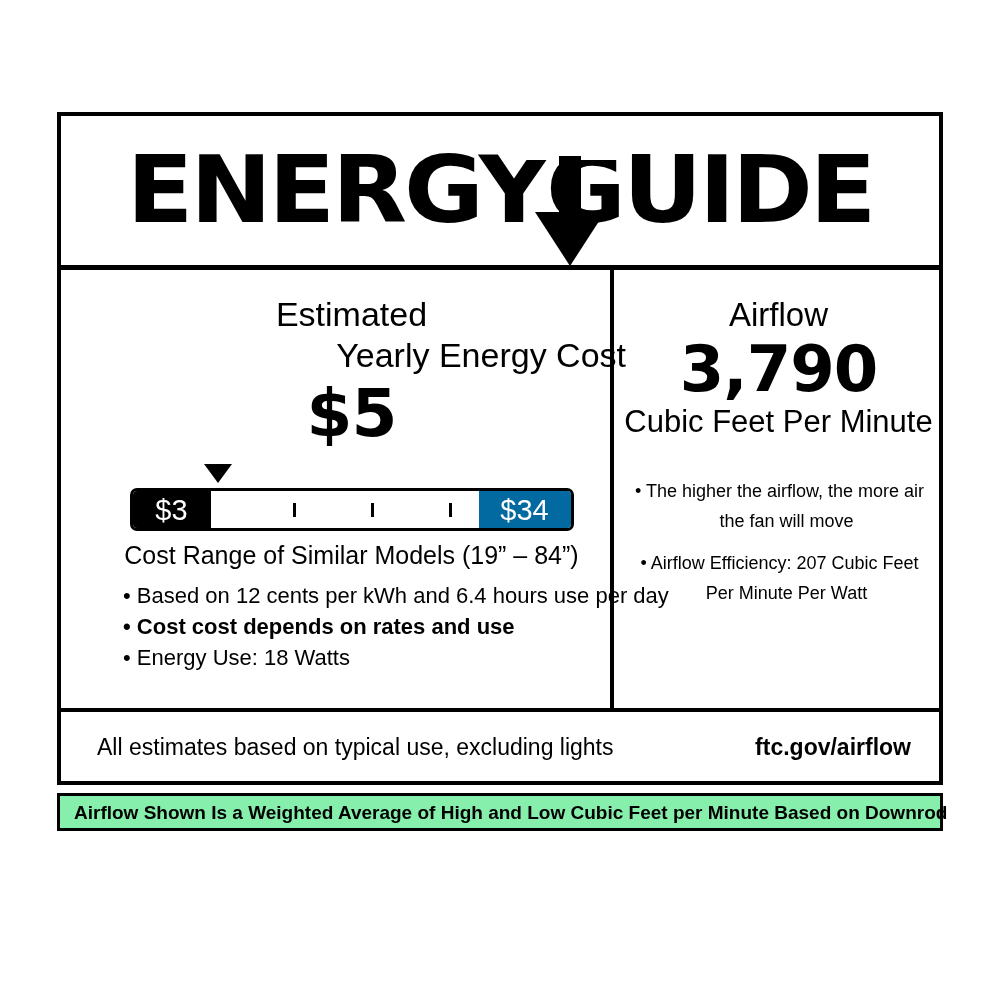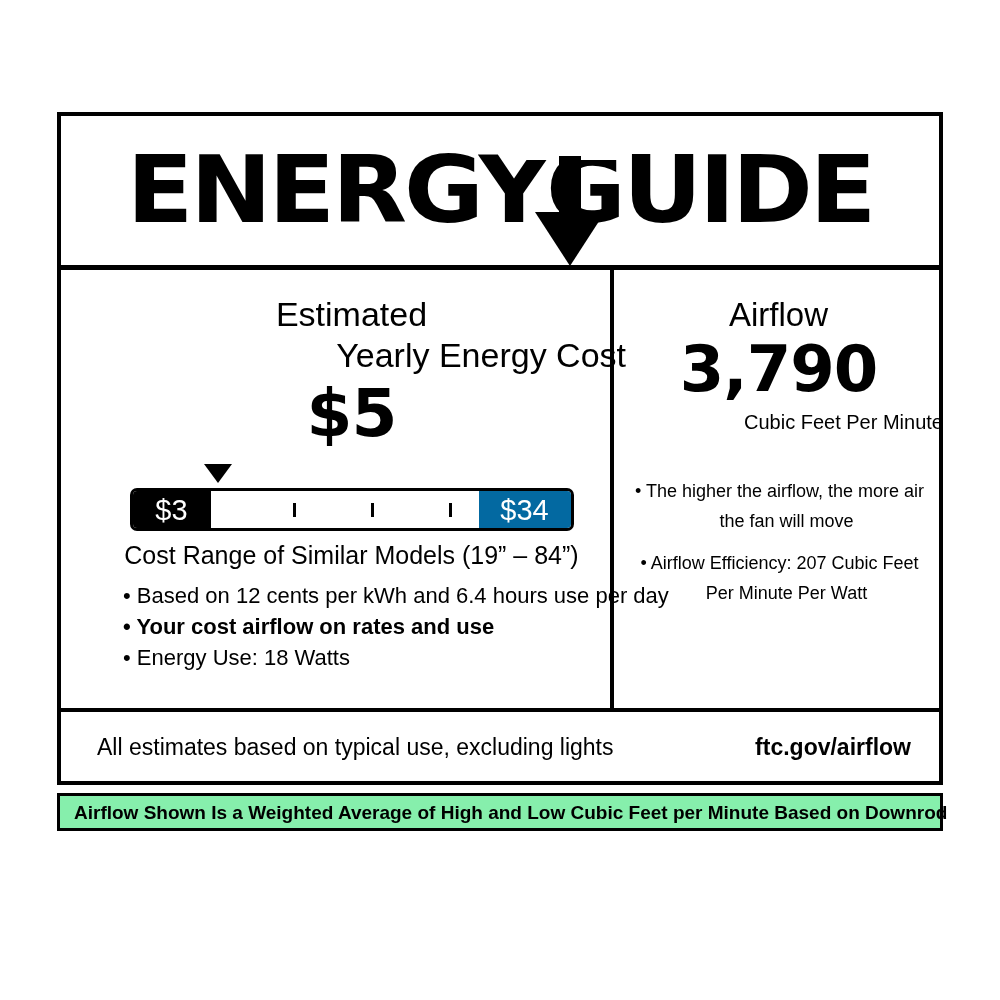--- a/index.html
+++ b/index.html
@@ -227,22 +227,22 @@
   }
   .airflow-value {
     text-align: center;
     font-family: "DejaVu Sans", sans-serif;
     font-weight: bold;
     font-size: 64px;
     line-height: 70px;
     letter-spacing: -1px;
   }
   .airflow-unit {
-    text-align: right;
-    font-size: 20px;
+    text-align: center;
+    font-size: 31px;
     line-height: 32px;
     margin-top: 2px;
   }
   .right-bullets {
     margin: 38px 14px 0 16px;
     font-size: 18px;
     line-height: 30px;
   }
   .right-bullets .item {
     display: block;
@@ -313,21 +313,21 @@
           <div class="tick" style="left:160px;"></div>
           <div class="tick" style="left:238px;"></div>
           <div class="tick" style="left:316px;"></div>
           <div class="range-high">$34</div>
         </div>
       </div>
       <div class="range-caption">Cost Range of Similar Models (19” – 84”)</div>
 
       <div class="bullets">
         <div>• Based on 12 cents per kWh and 6.4 hours use per day</div>
-        <div class="bold">• Your cost airflow on rates and use</div>
+        <div class="bold">• Cost cost depends on rates and use</div>
         <div>• Energy Use: 18 Watts</div>
       </div>
     </div>
 
     <div class="col-divider"></div>
 
     <div class="col-right">
       <div class="airflow-title">Airflow</div>
       <div class="airflow-value">3,790</div>
       <div class="airflow-unit">Cubic Feet Per Minute</div>

